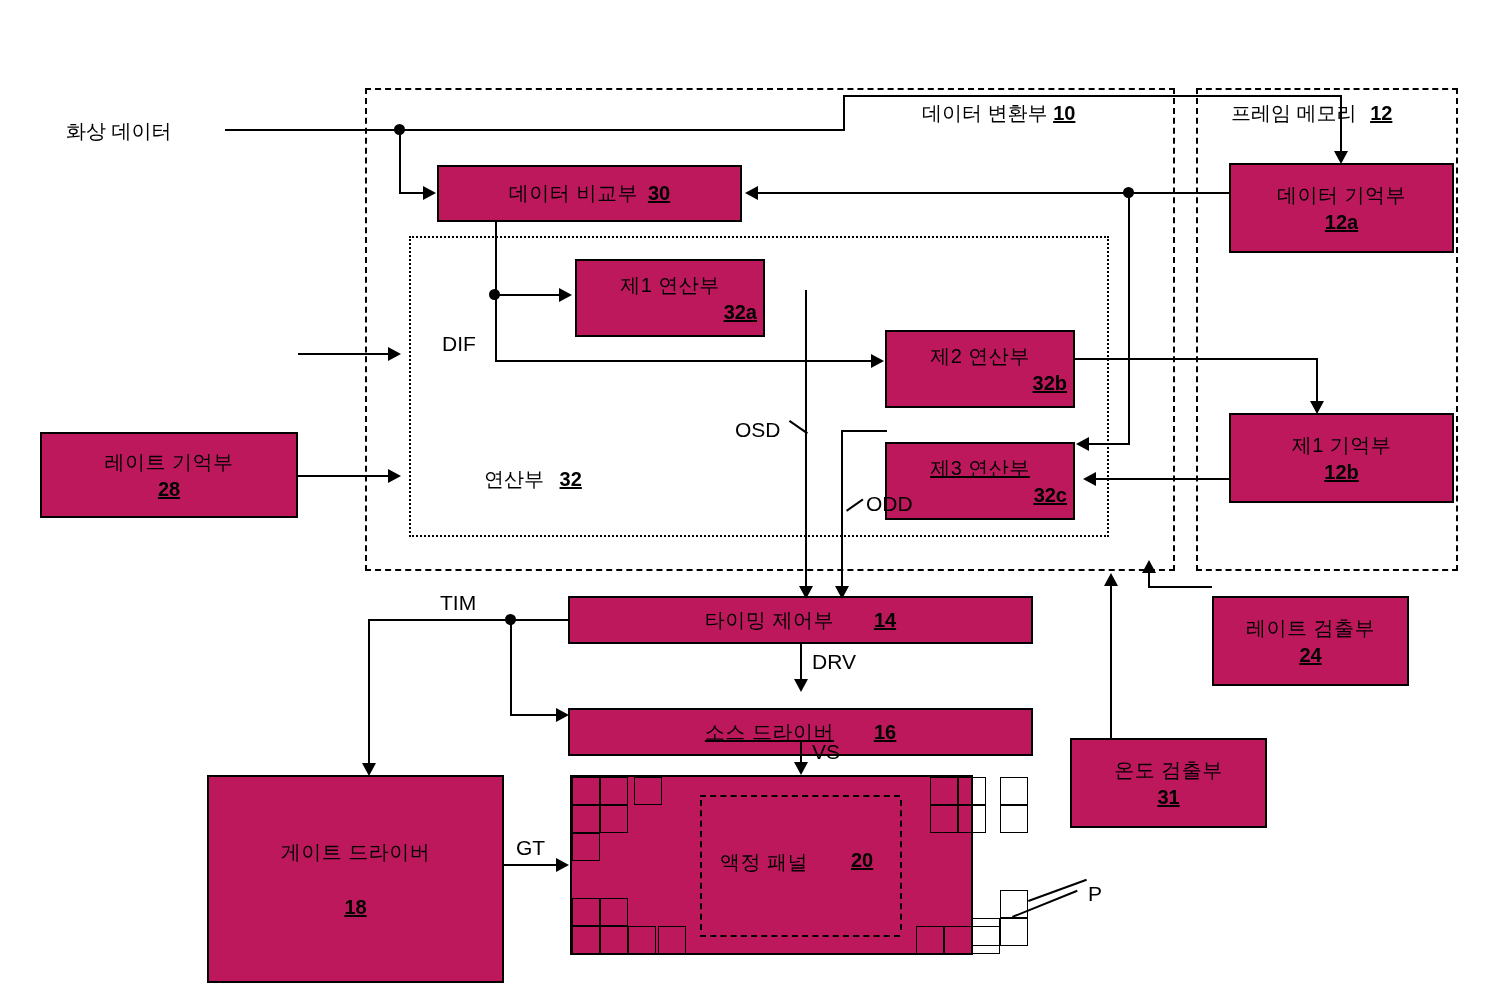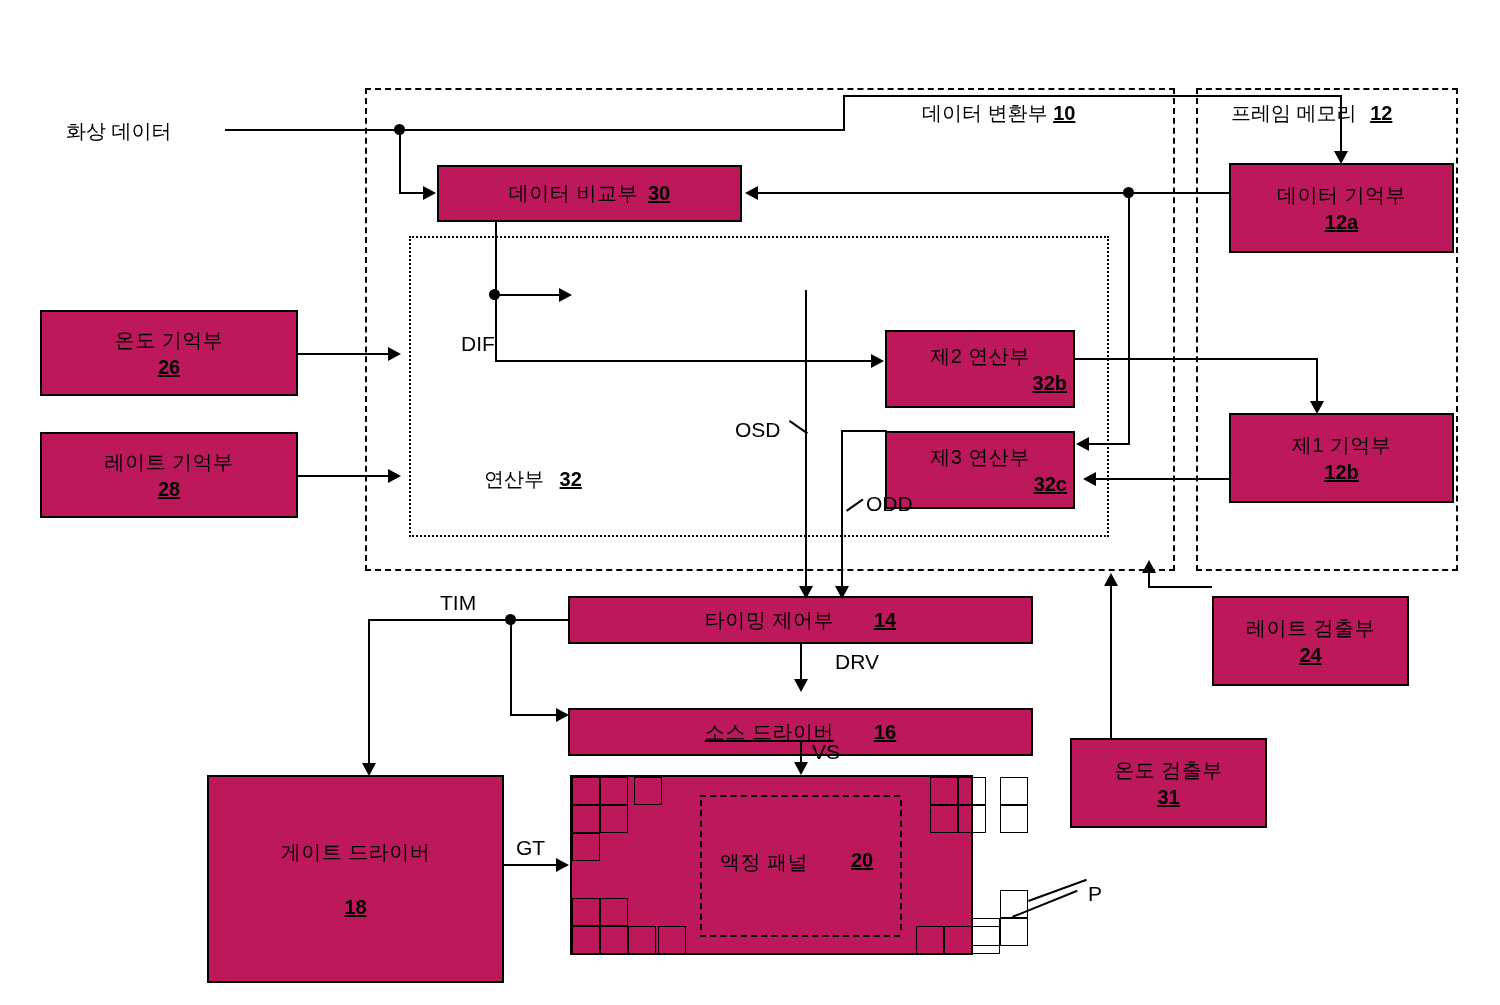--- a/index.html
+++ b/index.html
@@ -63,40 +63,40 @@
   <div class="box" style="left:437px;top:165px;width:305px;height:57px;">
     <span class="lbl">데이터 비교부</span>
     <span class="num">30</span>
   </div>
 
   <div class="box boxstack" style="left:1229px;top:163px;width:225px;height:90px;">
     <span class="lbl">데이터 기억부</span>
     <span class="num">12a</span>
   </div>
 
+  <div class="box boxstack" style="left:575px;top:259px;width:190px;height:78px;">
+    <span class="lbl">제1 연산부</span>
+    <span class="num" style="align-self:flex-end;margin-right:6px;">32a</span>
+  </div>
 
   <div class="box boxstack" style="left:885px;top:330px;width:190px;height:78px;">
     <span class="lbl">제2 연산부</span>
     <span class="num" style="align-self:flex-end;margin-right:6px;">32b</span>
   </div>
 
-  <div class="box boxstack" style="left:885px;top:431px;width:190px;height:78px;">
+  <div class="box boxstack" style="left:885px;top:442px;width:190px;height:78px;text-decoration:underline;">
     <span class="lbl">제3 연산부</span>
     <span class="num" style="align-self:flex-end;margin-right:6px;">32c</span>
   </div>
 
   <div class="box boxstack" style="left:1229px;top:413px;width:225px;height:90px;">
     <span class="lbl">제1 기억부</span>
     <span class="num">12b</span>
   </div>
 
-  <div class="box boxstack" style="left:40px;top:310px;width:258px;height:86px;">
-    <span class="lbl">온도 기억부</span>
-    <span class="num">26</span>
-  </div>
 
   <div class="box boxstack" style="left:40px;top:432px;width:258px;height:86px;">
     <span class="lbl">레이트 기억부</span>
     <span class="num">28</span>
   </div>
 
   <div class="box" style="left:568px;top:596px;width:465px;height:48px;">
     <span class="lbl">타이밍 제어부</span>
     <span class="num" style="margin-left:40px;">14</span>
   </div>
@@ -177,21 +177,21 @@
   <div class="ln h" style="left:758px;top:192px;width:471px;"></div>
   <div class="arr arr-l" style="left:745px;top:186px;"></div>
   <div class="dot" style="left:1123px;top:187px;"></div>
 
   <div class="ln v" style="left:1128px;top:192px;height:252px;"></div>
   <div class="ln h" style="left:1088px;top:443px;width:42px;"></div>
   <div class="arr arr-l" style="left:1076px;top:437px;"></div>
 
   <div class="ln v" style="left:495px;top:222px;height:72px;"></div>
   <div class="dot" style="left:489px;top:289px;"></div>
-  <div class="sig" style="left:442px;top:332px;margin-left:19px;">DIF</div>
+  <div class="sig" style="left:442px;top:332px;">DIF</div>
 
   <div class="ln h" style="left:495px;top:294px;width:64px;"></div>
   <div class="arr arr-r" style="left:559px;top:288px;"></div>
 
   <div class="ln v" style="left:495px;top:294px;height:68px;"></div>
   <div class="ln h" style="left:495px;top:360px;width:376px;"></div>
   <div class="arr arr-r" style="left:871px;top:354px;"></div>
 
   <div class="ln h" style="left:298px;top:353px;width:90px;"></div>
   <div class="arr arr-r" style="left:388px;top:347px;"></div>
@@ -223,21 +223,21 @@
   <div class="ln h" style="left:368px;top:619px;width:142px;"></div>
   <div class="ln v" style="left:368px;top:619px;height:148px;"></div>
   <div class="arr arr-d" style="left:362px;top:763px;"></div>
 
   <div class="ln v" style="left:510px;top:619px;height:96px;"></div>
   <div class="ln h" style="left:510px;top:714px;width:46px;"></div>
   <div class="arr arr-r" style="left:556px;top:708px;"></div>
 
   <div class="ln v" style="left:800px;top:644px;height:36px;"></div>
   <div class="arr arr-d" style="left:794px;top:679px;"></div>
-  <div class="sig" style="left:812px;top:650px;margin-left:23px;">DRV</div>
+  <div class="sig" style="left:812px;top:650px;">DRV</div>
 
   <div class="ln v" style="left:800px;top:740px;height:24px;"></div>
   <div class="arr arr-d" style="left:794px;top:762px;"></div>
   <div class="sig" style="left:812px;top:740px;">VS</div>
 
   <div class="ln h" style="left:504px;top:864px;width:52px;"></div>
   <div class="arr arr-r" style="left:556px;top:858px;"></div>
   <div class="sig" style="left:516px;top:836px;">GT</div>
 
   <div class="ln v" style="left:1110px;top:586px;height:152px;"></div>

